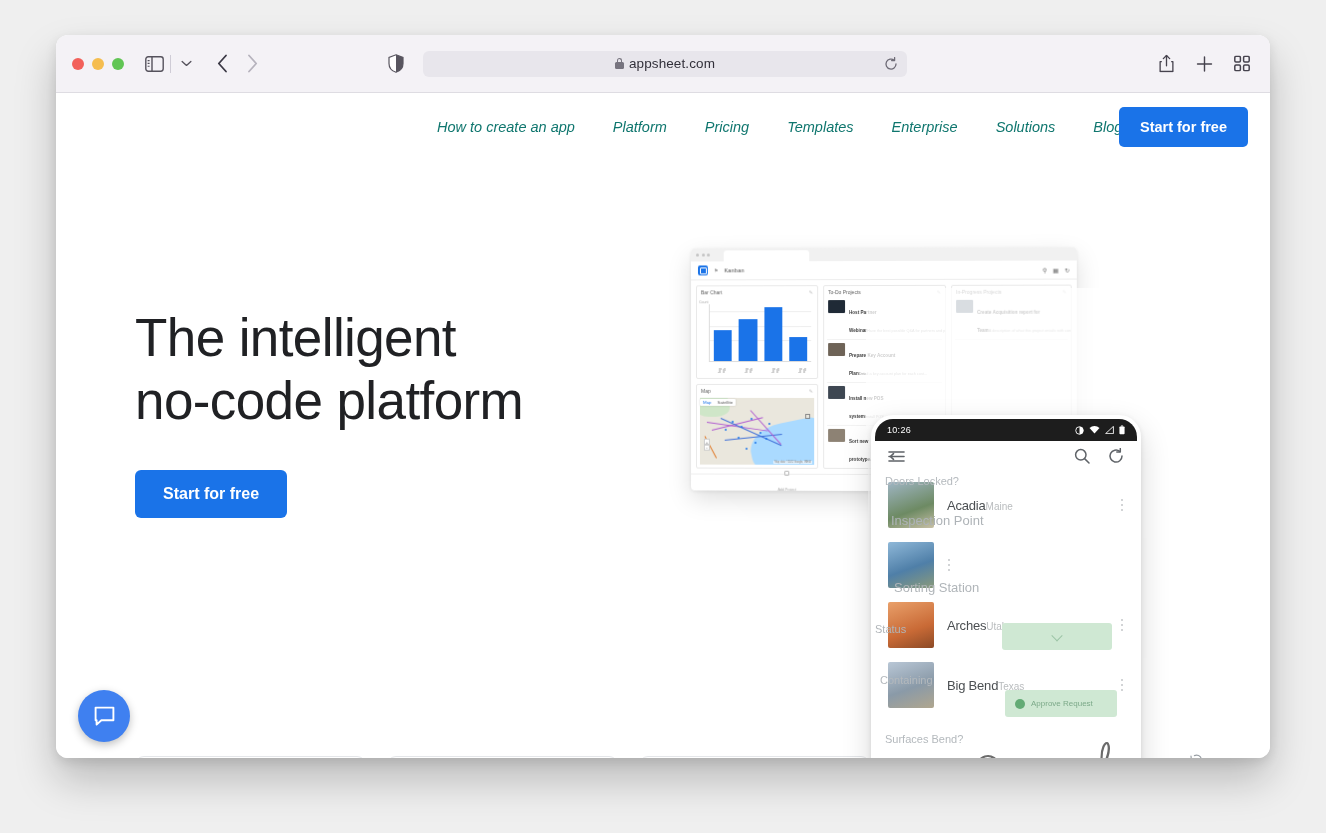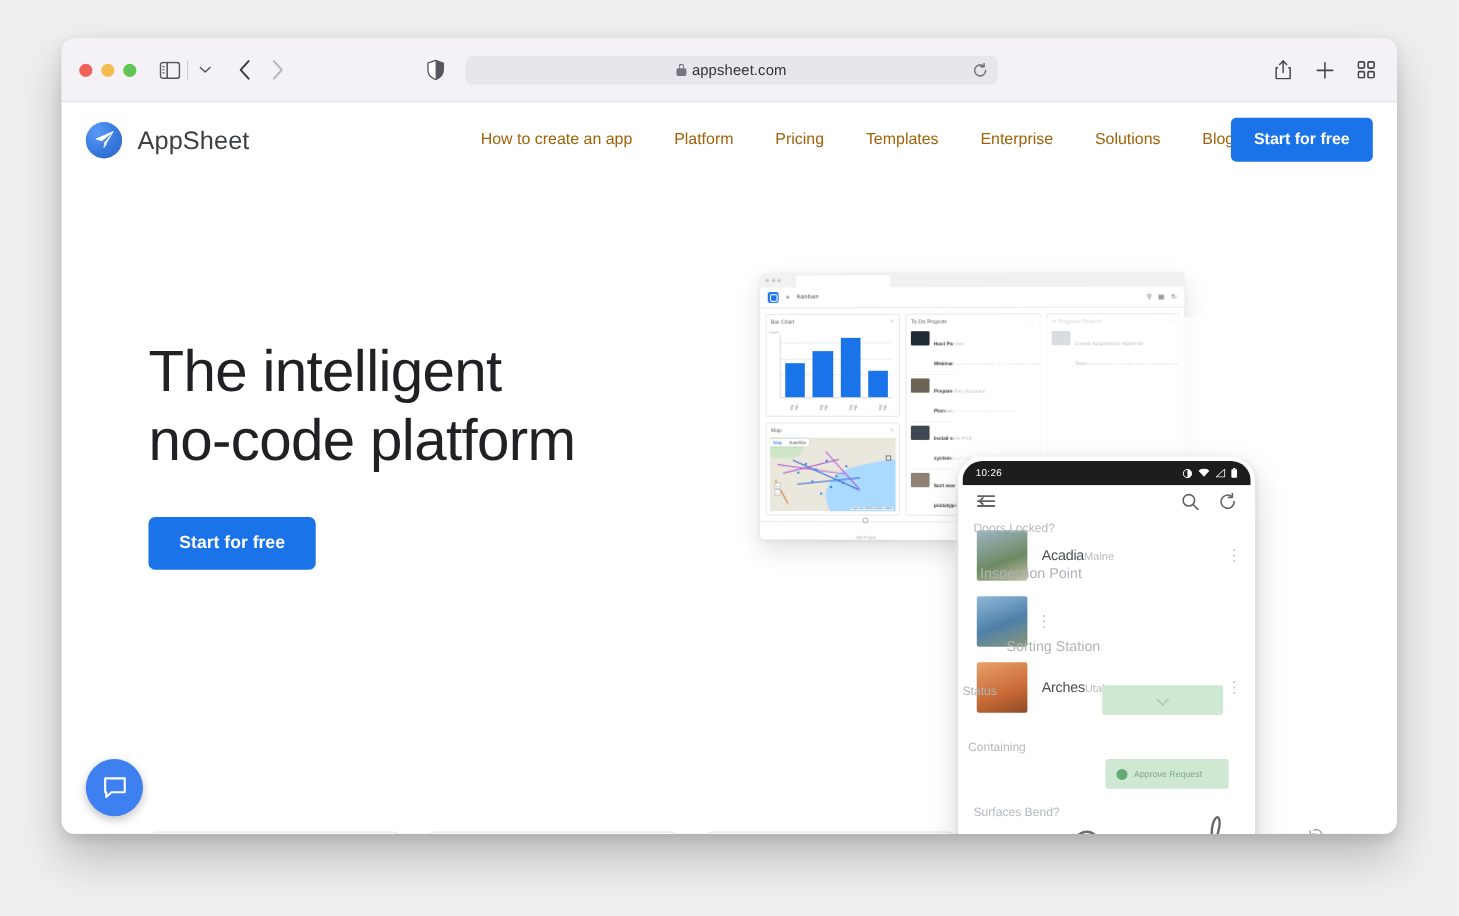--- a/index.html
+++ b/index.html
@@ -118,23 +118,23 @@
   .logo-circle svg { width: 22px; height: 22px; }
   .brand-name {
     font-size: 23px; color: #3c4043; letter-spacing: .1px;
   }
 
   .main-nav {
     position: absolute; left: 381px; top: 50%; transform: translateY(-50%);
     display: flex; align-items: center;
   }
   .nav-item {
-    font-size: 14.5px; color: #a16207;
+    font-size: 14.5px; color: #0f766e;
     padding: 8px 0; margin-right: 38px;
-    white-space: nowrap; cursor: pointer;
+    white-space: nowrap; cursor: pointer; font-style: italic;
   }
   .nav-item:last-of-type { margin-right: 0; }
   .btn-primary {
     background: #1a73e8; color: #fff;
     font-size: 14.5px; font-weight: bold;
     border: none; border-radius: 5px;
     padding: 12px 21px; cursor: pointer;
     white-space: nowrap;
   }
   .header-cta {
@@ -333,21 +333,21 @@
     position: absolute; background: rgba(255,255,255,0.74);
     pointer-events: none;
   }
   .veil-a { left: 236px; top: 40px;  width: 268px; height: 150px; border-radius: 6px; }
   .veil-b { left: 238px; top: 196px; width: 262px; height: 128px; border-radius: 6px;
             background: rgba(255,255,255,0.6); }
   .veil-c { left: 330px; top: 290px; width: 190px; height: 120px;
             background: rgba(255,255,255,0.55); }
 
   .ghost-text { position: absolute; color: #9aa0a6; pointer-events: none; margin-top: 44px; }
-  .g1 { left: 285px; top: 288px; font-size: 13px; color:#b0b5b9;text-align:right; }
+  .g1 { left: 264px; top: 288px; font-size: 13px; color:#b0b5b9;text-align:right; }
   .g2 { left: 261px; top: 221px; font-size: 13px; color:#aeb3b7; }
   .g3 { left: 255px; top: 183px; font-size: 11px; color:#b5babe; }
   .g4 { left: 245px; top: 331px; font-size: 11px; color:#b0b5b9; }
   .g5 { left: 250px; top: 382px; font-size: 11px; color:#b4b9bd; }
   .g6 { left: 255px; top: 441px; font-size: 11px; color:#b4b9bd; }
 
   .green-pill {
     position: absolute; border-radius: 3px; background: #cfe8d3; pointer-events:none;
   }
   .gp1 { left: 372px; top: 375px; width: 110px; height: 27px; }
@@ -457,29 +457,20 @@
             <rect x="0.8" y="9.6" width="5.6" height="5.6" rx="1.2" fill="none" stroke="currentColor" stroke-width="1.5"></rect>
             <rect x="9.6" y="9.6" width="5.6" height="5.6" rx="1.2" fill="none" stroke="currentColor" stroke-width="1.5"></rect>
           </svg>
       </span>
     </div>
   </div>
 
   <div class="viewport">
 
     <div class="site-header">
-      <div class="brand">
-        <span class="logo-circle">
-          <svg viewBox="0 0 24 24">
-              <path d="M21.5 3.2 L2.6 11.4 L9.3 13.6 L19.6 5.4 L11.6 15.1 L11.2 20.6 Z" fill="#ffffff"></path>
-              <path d="M11.2 20.6 L11.6 15.1 L14.4 16.5 Z" fill="#dbe7fb"></path>
-            </svg>
-        </span>
-        <span class="brand-name">AppSheet</span>
-      </div>
 
       <nav class="main-nav">
         <span class="nav-item">How to create an app</span>
         <span class="nav-item">Platform</span>
         <span class="nav-item">Pricing</span>
         <span class="nav-item">Templates</span>
         <span class="nav-item">Enterprise</span>
         <span class="nav-item">Solutions</span>
         <span class="nav-item">Blog</span>
         <span class="nav-item">Login</span>
@@ -726,20 +717,29 @@
             </div>
             <div class="park-row">
               <span class="park-thumb" style="background:linear-gradient(160deg,#e9a06a,#c96a36 60%,#8c4a26)"></span>
               <span class="park-txt"><span class="park-name">Arches</span><span class="park-state">Utah</span></span>
               <span class="kebab">
                   <i></i>
                   <i></i>
                   <i></i>
                 </span>
             </div>
+            <div class="park-row">
+              <span class="park-thumb" style="background:linear-gradient(160deg,#b9c7d6,#8a9aa8 55%,#b0a68e)"></span>
+              <span class="park-txt"><span class="park-name">Big Bend</span><span class="park-state">Texas</span></span>
+              <span class="kebab">
+                  <i></i>
+                  <i></i>
+                  <i></i>
+                </span>
+            </div>
 
           </div>
         </div>
 
         <span class="ghost-text g1">Sorting Station</span>
         <span class="ghost-text g2">Inspection Point</span>
         <span class="ghost-text g3">Doors Locked?</span>
         <span class="ghost-text g4">Status</span>
         <span class="ghost-text g5">Containing</span>
         <span class="ghost-text g6">Surfaces Bend?</span>

